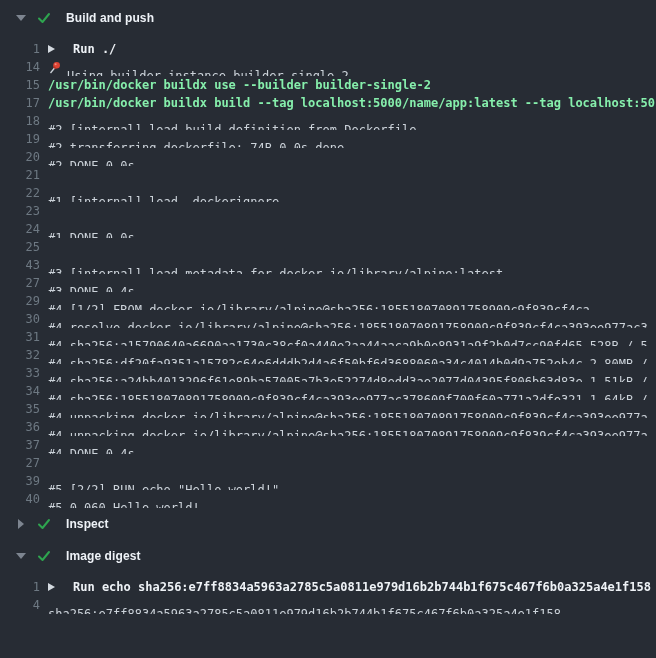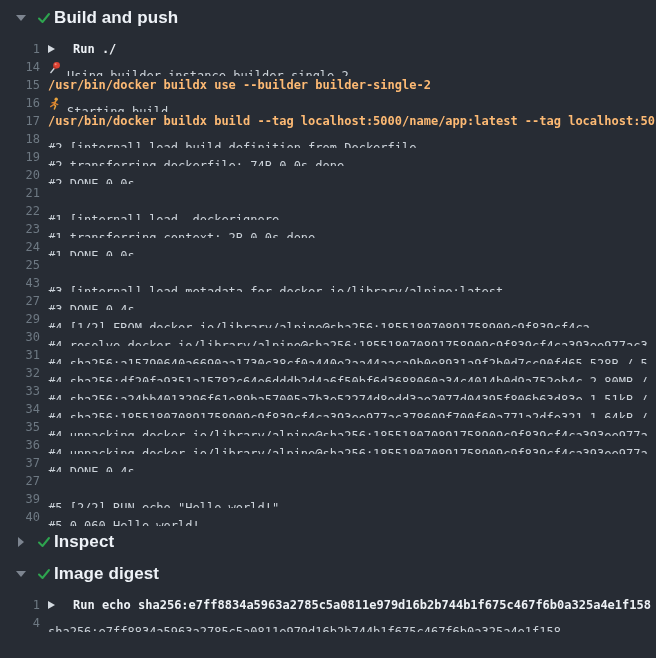--- a/index.html
+++ b/index.html
@@ -14,36 +14,36 @@
   
   .section-header{
     display:flex;align-items:center;height:32px;cursor:pointer;
   }
   .chevron-slot{width:14px;margin-left:14px;display:flex;justify-content:center;align-items:center;}
   .chev{width:0;height:0;}
   .chev.down{border-left:5px solid transparent;border-right:5px solid transparent;border-top:6px solid #7d8590;}
   .chev.right{border-top:5px solid transparent;border-bottom:5px solid transparent;border-left:6px solid #7d8590;}
   .check-slot{width:16px;margin-left:8px;display:flex;justify-content:center;align-items:center;}
   .section-title{
-    margin-left:2px;color:#eef2f7;font-size:17px;font-weight:bold;letter-spacing:.1px;
+    margin-left:14px;color:#eef2f7;font-size:12px;font-weight:bold;letter-spacing:.1px;
   }
 
   
   .section-body{padding-top:6px;padding-bottom:0;}
   .log-row{
     display:flex;align-items:center;height:18px;white-space:pre;overflow:hidden;
     font-family:"DejaVu Sans Mono","Liberation Mono",monospace;font-size:12px;line-height:18px;
   }
   .line-num{
     flex:0 0 40px;width:40px;text-align:right;color:#6e7983;cursor:pointer;
     font-family:"DejaVu Sans Mono","Liberation Mono",monospace;font-size:12px;
   }
   .line-content{margin-left:8px;display:flex;align-items:center;white-space:pre;}
   .txt-plain{color:#ccd3da;margin-top:17px;}
-  .txt-command{color:#fdba74;font-weight:bold;}
+  .txt-command{color:#86efac;font-weight:bold;}
   .txt-bold{color:#eef2f6;font-weight:bold;margin-left:6px;}
 
   .icon-slot{display:inline-flex;width:16px;justify-content:flex-start;align-items:center;margin-right:3px;}
   .play-tri{width:0;height:0;border-top:4px solid transparent;border-bottom:4px solid transparent;border-left:7px solid #d4dae0;margin-right:1px;}
   svg{display:block;}
 </style>
 </head>
 <body>
 
 <div class="log-viewer" id="log-root">
@@ -61,32 +61,27 @@
       </div>
       <div class="section-body">
         <div class="log-row"><span class="line-num">1</span><span class="line-content"><span class="icon-slot"><span class="play-tri"></span></span><span class="txt-bold">Run ./</span></span></div>
         <div class="log-row"><span class="line-num">14</span><span class="line-content"><span class="icon-slot"><svg width="13" height="13" viewBox="0 0 13 13">
                 <line x1="6.5" y1="7" x2="2.5" y2="12" stroke="#cdd3d9" stroke-width="1.3"></line>
                 <circle cx="8.6" cy="4.2" r="3.3" fill="#dd4334"></circle>
                 <circle cx="7.6" cy="3.2" r="1" fill="#f08a7d"></circle>
                 <path d="M5.2 6.2 L7 8 L8.6 7.6 L5.6 4.6 Z" fill="#b93425"></path>
               </svg></span><span class="txt-plain">Using builder instance builder-single-2</span></span></div>
         <div class="log-row"><span class="line-num">15</span><span class="line-content"><span class="txt-command">/usr/bin/docker buildx use --builder builder-single-2</span></span></div>
-        <div class="log-row"><span class="line-num">16</span><span class="line-content"><span class="icon-slot"><svg width="13" height="13" viewBox="0 0 13 13">
-                <circle cx="8.2" cy="2.2" r="1.7" fill="#e8a33d"></circle>
-                <path d="M7.8 4.2 L6 7.2 L7.6 9 L6.4 12" fill="none" stroke="#e8a33d" stroke-width="1.5" stroke-linecap="round" stroke-linejoin="round"></path>
-                <path d="M7.2 5.2 L4 5.8 M7 6.4 L9.8 7.6 M6 7.4 L2.6 9.6" fill="none" stroke="#d97f2c" stroke-width="1.3" stroke-linecap="round"></path>
-              </svg></span><span class="txt-plain">Starting build...</span></span></div>
         <div class="log-row"><span class="line-num">17</span><span class="line-content"><span class="txt-command">/usr/bin/docker buildx build --tag localhost:5000/name/app:latest --tag localhost:50</span></span></div>
         <div class="log-row"><span class="line-num">18</span><span class="line-content"><span class="txt-plain">#2 [internal] load build definition from Dockerfile</span></span></div>
         <div class="log-row"><span class="line-num">19</span><span class="line-content"><span class="txt-plain">#2 transferring dockerfile: 74B 0.0s done</span></span></div>
         <div class="log-row"><span class="line-num">20</span><span class="line-content"><span class="txt-plain">#2 DONE 0.0s</span></span></div>
         <div class="log-row"><span class="line-num">21</span><span class="line-content"><span class="txt-plain"></span></span></div>
         <div class="log-row"><span class="line-num">22</span><span class="line-content"><span class="txt-plain">#1 [internal] load .dockerignore</span></span></div>
-        <div class="log-row"><span class="line-num">23</span><span class="line-content"><span class="txt-plain">#1 transferring context: 2B 0.0s done</span></span></div>
+        <div class="log-row"><span class="line-num">23</span></div>
         <div class="log-row"><span class="line-num">24</span><span class="line-content"><span class="txt-plain">#1 DONE 0.0s</span></span></div>
         <div class="log-row"><span class="line-num">25</span><span class="line-content"><span class="txt-plain"></span></span></div>
         <div class="log-row"><span class="line-num">43</span><span class="line-content"><span class="txt-plain">#3 [internal] load metadata for docker.io/library/alpine:latest</span></span></div>
         <div class="log-row"><span class="line-num">27</span><span class="line-content"><span class="txt-plain">#3 DONE 0.4s</span></span></div>
         <div class="log-row"><span class="line-num">29</span><span class="line-content"><span class="txt-plain">#4 [1/2] FROM docker.io/library/alpine@sha256:185518070891758909c9f839cf4ca...</span></span></div>
         <div class="log-row"><span class="line-num">30</span><span class="line-content"><span class="txt-plain">#4 resolve docker.io/library/alpine@sha256:185518070891758909c9f839cf4ca393ee977ac3</span></span></div>
         <div class="log-row"><span class="line-num">31</span><span class="line-content"><span class="txt-plain">#4 sha256:a15790640a6690aa1730c38cf0a440e2aa44aaca9b0e8931a9f2b0d7cc90fd65 528B / 5</span></span></div>
         <div class="log-row"><span class="line-num">32</span><span class="line-content"><span class="txt-plain">#4 sha256:df20fa9351a15782c64e6dddb2d4a6f50bf6d3688060a34c4014b0d9a752eb4c 2.80MB /</span></span></div>
         <div class="log-row"><span class="line-num">33</span><span class="line-content"><span class="txt-plain">#4 sha256:a24bb4013296f61e89ba57005a7b3e52274d8edd3ae2077d04395f806b63d83e 1.51kB /</span></span></div>
         <div class="log-row"><span class="line-num">34</span><span class="line-content"><span class="txt-plain">#4 sha256:185518070891758909c9f839cf4ca393ee977ac378609f700f60a771a2dfe321 1.64kB /</span></span></div>

